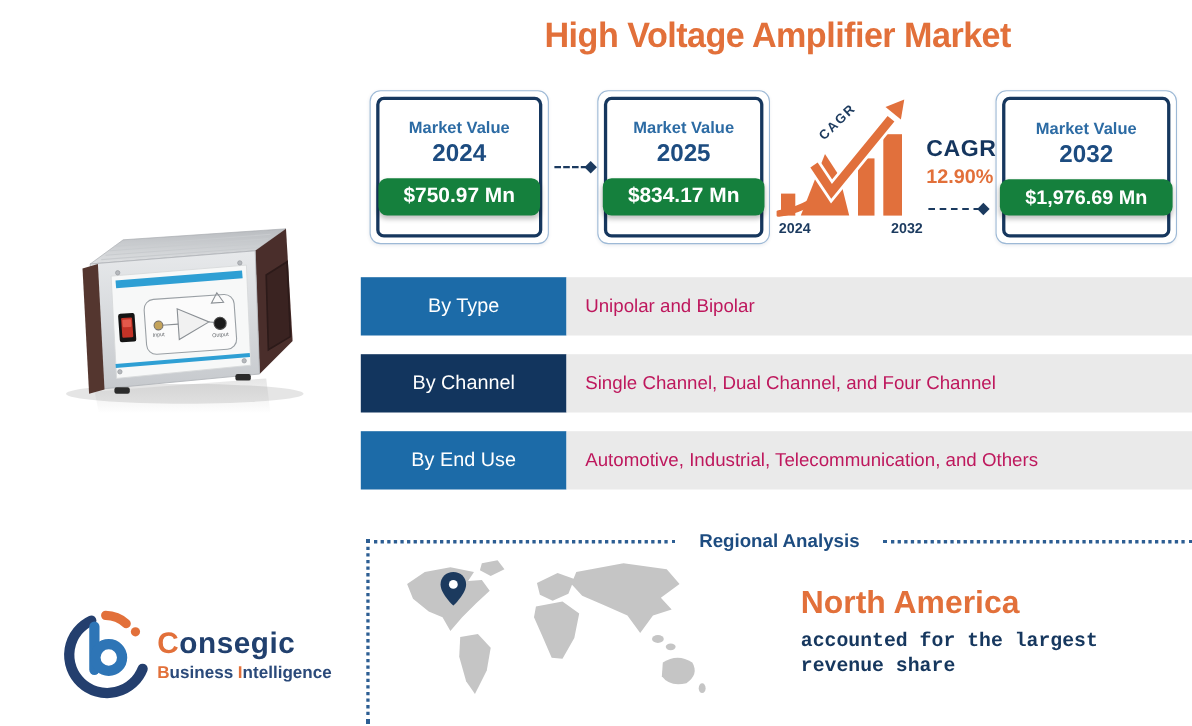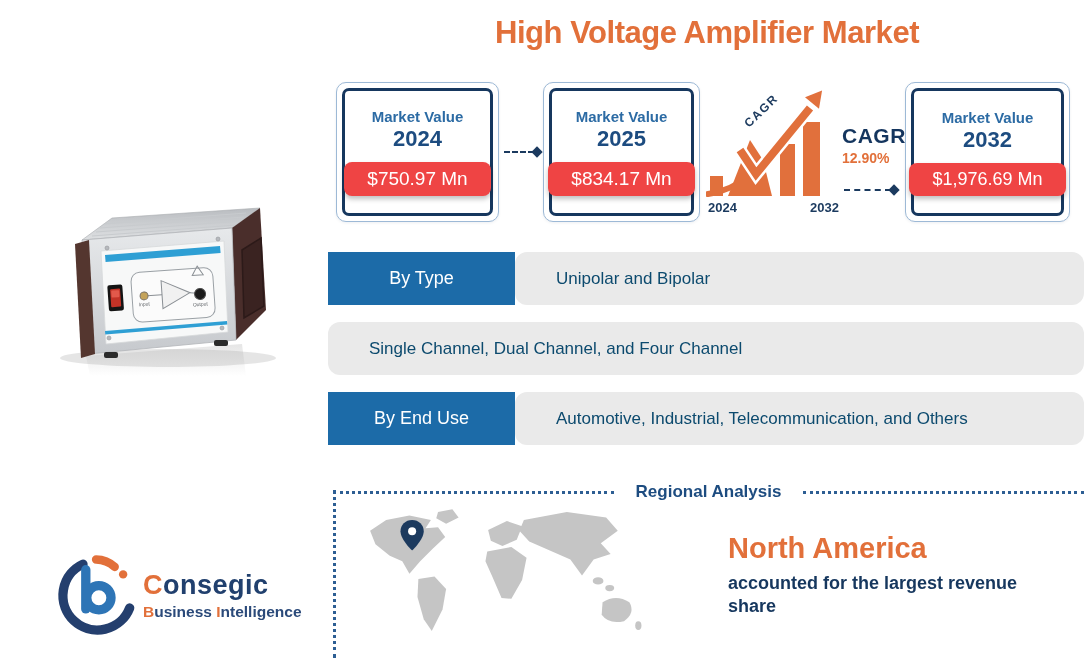--- a/index.html
+++ b/index.html
@@ -20,64 +20,64 @@
     border:1px solid #9DB9D6;border-radius:10px;padding:5px;box-sizing:border-box;
     box-shadow:0 1px 3px rgba(20,50,90,0.08);
   }
   .card-inner{
     height:100%;box-sizing:border-box;border:3px solid #16375E;border-radius:7px;
     display:flex;flex-direction:column;align-items:center;justify-content:center;
   }
   .card-label{font-size:15px;font-weight:600;color:#2C6BA4;}
   .card-year{font-size:22px;font-weight:800;color:#1D4C80;margin-top:1px;}
   .card-badge{
-    margin-top:10px;background:#ef4444;color:#fff;font-weight:400;
+    margin-top:10px;background:#15803d;color:#fff;font-weight:700;
     border-radius:8px;padding:6px 23px;white-space:nowrap;
     box-shadow:0 3px 5px rgba(0,0,0,0.25);
   }
   .badge-19{font-size:19px;} .badge-18{font-size:18px;}
   .card-1{left:0;width:163px;} .card-2{left:207px;width:157px;} .card-3{left:569px;width:165px;}
   .dash-connector{position:absolute;display:flex;align-items:center;}
   .dash-line{flex:1;border-top:2px dashed #1B3A5F;height:0;}
   .diamond{width:8px;height:8px;background:#1B3A5F;transform:rotate(45deg);margin-left:-1px;}
   .conn-1{left:168px;top:66px;width:37px;}
   .conn-2{left:508px;top:104px;width:54px;}
   .cagr-chart{position:absolute;left:370px;top:6px;width:140px;height:112px;}
   .chart-year{position:absolute;font-size:13px;font-weight:800;color:#1B3A5F;}
   .year-start{left:372px;top:118px;} .year-end{left:474px;top:118px;}
   .cagr-block{position:absolute;left:506px;top:42px;width:92px;}
   .cagr-word{font-size:21px;font-weight:800;color:#14355E;letter-spacing:0.5px;}
-  .cagr-value{font-size:14px;font-weight:800;color:#E2703A;margin-top:2px;}
+  .cagr-value{font-size:18px;font-weight:800;color:#E2703A;margin-top:2px;}
   
   .segments{position:absolute;left:328px;top:252px;width:756px;}
   .segment-row{display:flex;height:53px;margin-bottom:17px;}
   .segment-label{
     width:187px;flex:0 0 187px;color:#fff;font-size:18px;font-weight:400;
     display:flex;align-items:center;justify-content:center;
   }
   .bg-blue{background:#1C6BA8;} .bg-navy{background:#12355E;}
   .segment-value{
     flex:1;background:#EAEAEA;display:flex;align-items:center;
-    padding-left:41px;font-size:17px;color:#0c4a6e;border-radius:12px;
+    padding-left:17px;font-size:17px;color:#be185d;
   }
   
   .regional-heading{
     position:absolute;left:333px;top:482px;width:751px;
     display:flex;align-items:center;gap:22px;
   }
   .dotted-line{flex:1;border-top:3px dotted #2D5E93;height:0;}
   .regional-title{font-size:17px;font-weight:700;color:#1D4C80;white-space:nowrap;}
   .regional-left-border{
     position:absolute;left:333px;top:490px;height:168px;width:0;
     border-left:3px dotted #2D5E93;
   }
   .world-map{position:absolute;left:362px;top:504px;width:288px;height:152px;}
   .regional-text{position:absolute;left:728px;top:532px;width:342px;}
   .region-name{font-size:29px;font-weight:800;color:#E2703A;}
-  .region-desc{font-size:18px;font-weight:600;color:#16375E;margin-top:7px;line-height:1.3;width:330px;}
+  .region-desc{font-size:18px;font-weight:600;color:#16375E;margin-top:7px;line-height:1.3;width:330px;font-family:Liberation Mono, monospace;}
   
   .logo{position:absolute;left:55px;top:550px;display:flex;}
   .logo-mark{width:84px;height:88px;}
   .logo-text{margin-left:4px;margin-top:20px;}
   .brand{font-size:27px;font-weight:800;color:#21406E;letter-spacing:0.5px;}
   .brand .init{color:#E2703A;}
   .tagline{font-size:15.5px;font-weight:700;color:#2B4A7A;margin-top:2px;}
   .tagline .init{color:#E2703A;}
   
   .product{position:absolute;left:46px;top:198px;width:258px;height:180px;}
@@ -141,20 +141,21 @@
     </div>
   </div>
 </div>
 
 <div class="segments">
   <div class="segment-row">
     <div class="segment-label bg-blue">By Type</div>
     <div class="segment-value">Unipolar and Bipolar</div>
   </div>
   <div class="segment-row">
+    <div class="segment-label bg-navy">By Channel</div>
     <div class="segment-value">Single Channel, Dual Channel, and Four Channel</div>
   </div>
   <div class="segment-row">
     <div class="segment-label bg-blue">By End Use</div>
     <div class="segment-value">Automotive, Industrial, Telecommunication, and Others</div>
   </div>
 </div>
 
 <div class="regional-heading">
   <span class="dotted-line"></span>

